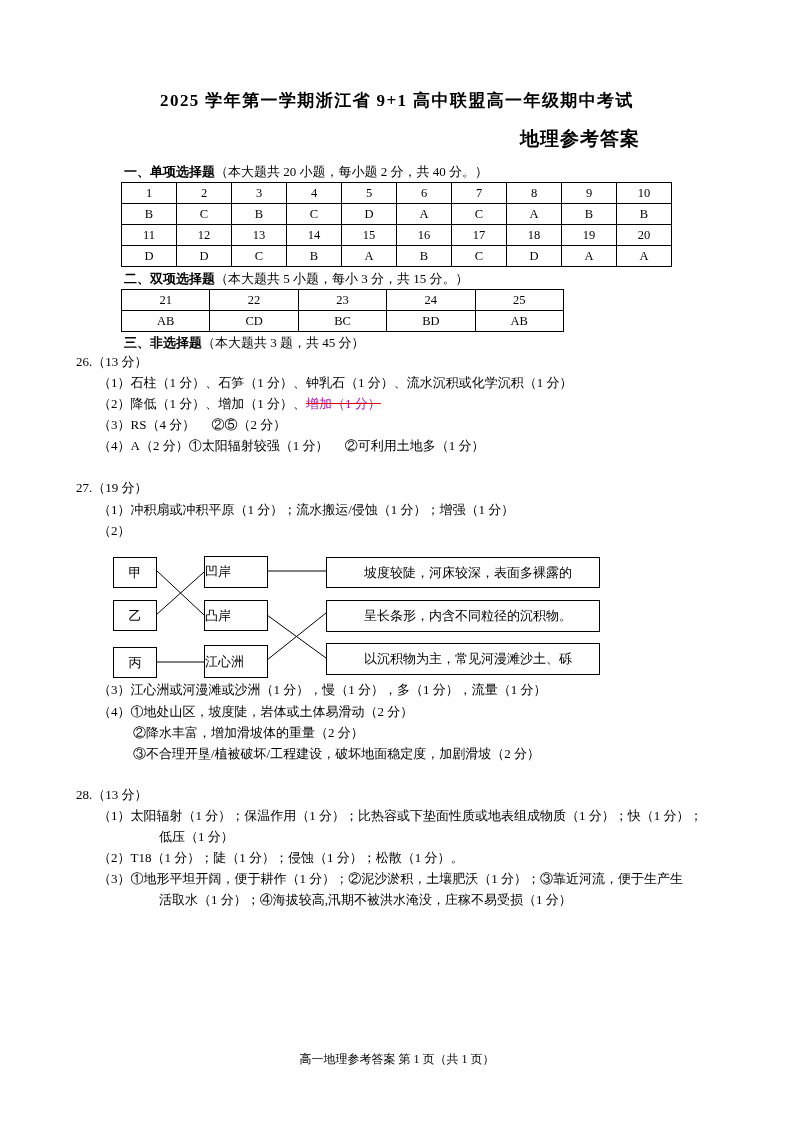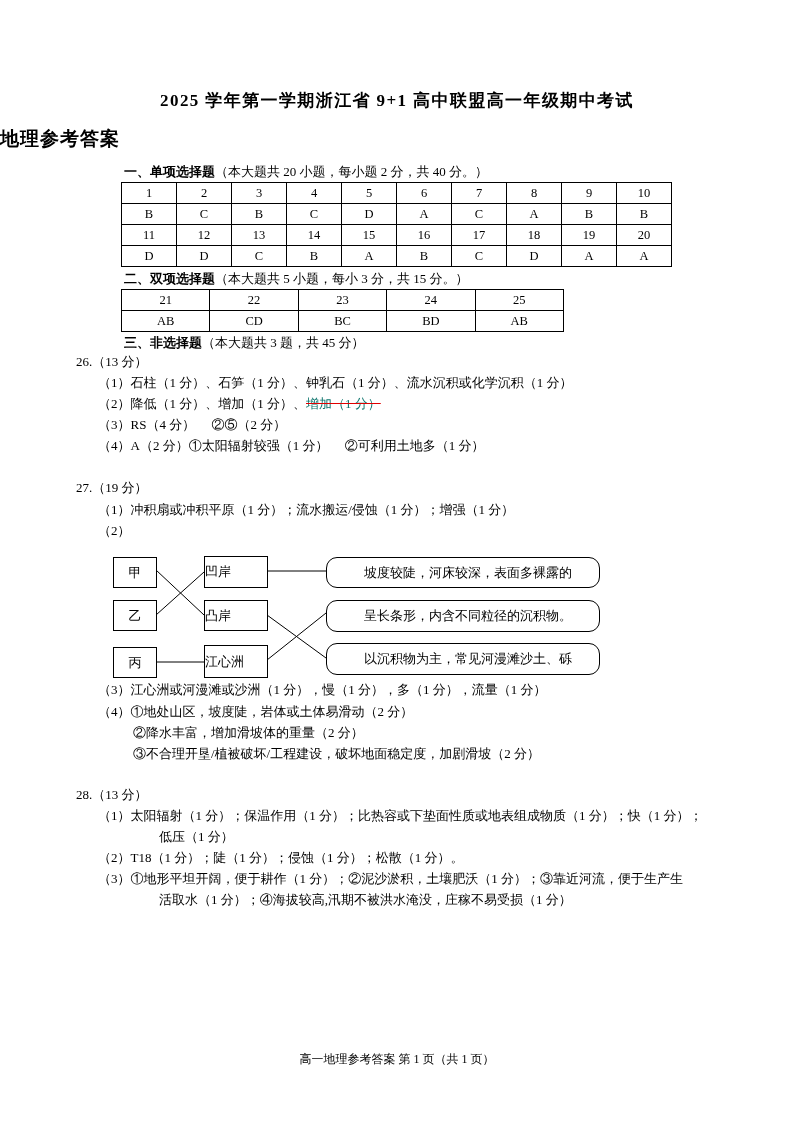--- a/index.html
+++ b/index.html
@@ -1,40 +1,40 @@
 <!DOCTYPE html>
 <html><head>
 <meta charset="utf-8">
 <style>
   html, body { margin: 0; padding: 0; background: #ffffff; }
   body { width: 794px; height: 1123px; position: relative; overflow: hidden;
          font-family: "Liberation Serif", "DejaVu Serif", serif; color: #000; }
   .abs { position: absolute; white-space: nowrap; }
   .title { left: 0; width: 794px; top: 89px; text-align: center; font-size: 17px; font-weight: bold; letter-spacing: 1.4px; }
-  .subtitle { left: 0; width: 640px; top: 126px; text-align: left; font-size: 19px; font-weight: bold;
+  .subtitle { left: 0; width: 640px; top: 126px; text-align: right; font-size: 19px; font-weight: bold;
               font-family: "DejaVu Sans", "Liberation Sans", sans-serif; letter-spacing: 1px; }
   .line { font-size: 13px; line-height: 16px; }
   .sec { left: 76px; }
   .q { left: 76px; }
   .sub { left: 98px; }
   .cont { left: 119px; margin-left: 40px; }
   .ind { left: 133px; }
   .bold { font-weight: bold; font-family: Liberation Mono, monospace; margin-left: 48px; }
   .red { color: #000000; }
-  .strike { color: #0f766e; text-decoration: line-through; text-decoration-color: #e00000; }
+  .strike { color: #a21caf; text-decoration: line-through; text-decoration-color: #e00000; }
   table.ans { position: absolute; border-collapse: collapse; table-layout: fixed; font-size: 12.5px; }
   table.ans td { border: 1px solid #000; text-align: center; padding: 0; height: 20px; line-height: 20px; }
   #t1 { left: 121px; top: 182px; width: 551px; }
   #t2 { left: 121px; top: 289px; width: 443px; }
   .diagram { position: absolute; left: 0; top: 0; width: 794px; height: 1123px; pointer-events: none; }
   .dbox { position: absolute; border: 1px solid #000; box-sizing: border-box; font-size: 13px;
           display: flex; align-items: center; white-space: nowrap; overflow: hidden; background: #fff; }
   .dbox.left { justify-content: center; }
   .dbox.mid { }
-  .dbox.right { padding-left: 37px; border-radius: 11px; }
+  .dbox.right { padding-left: 37px; }
   .footer { left: 0; width: 794px; top: 1051px; text-align: center; font-size: 12px; }
 </style>
 </head>
 <body>
 
 <div class="abs title">2025 学年第一学期浙江省 9+1 高中联盟高一年级期中考试</div>
 <div class="abs subtitle">地理参考答案</div>
 
 <div class="abs line sec" style="top:164px">
   <span class="bold">一、单项选择题</span><span>（本大题共 20 小题，每小题 2 分，共 40 分。）</span>

